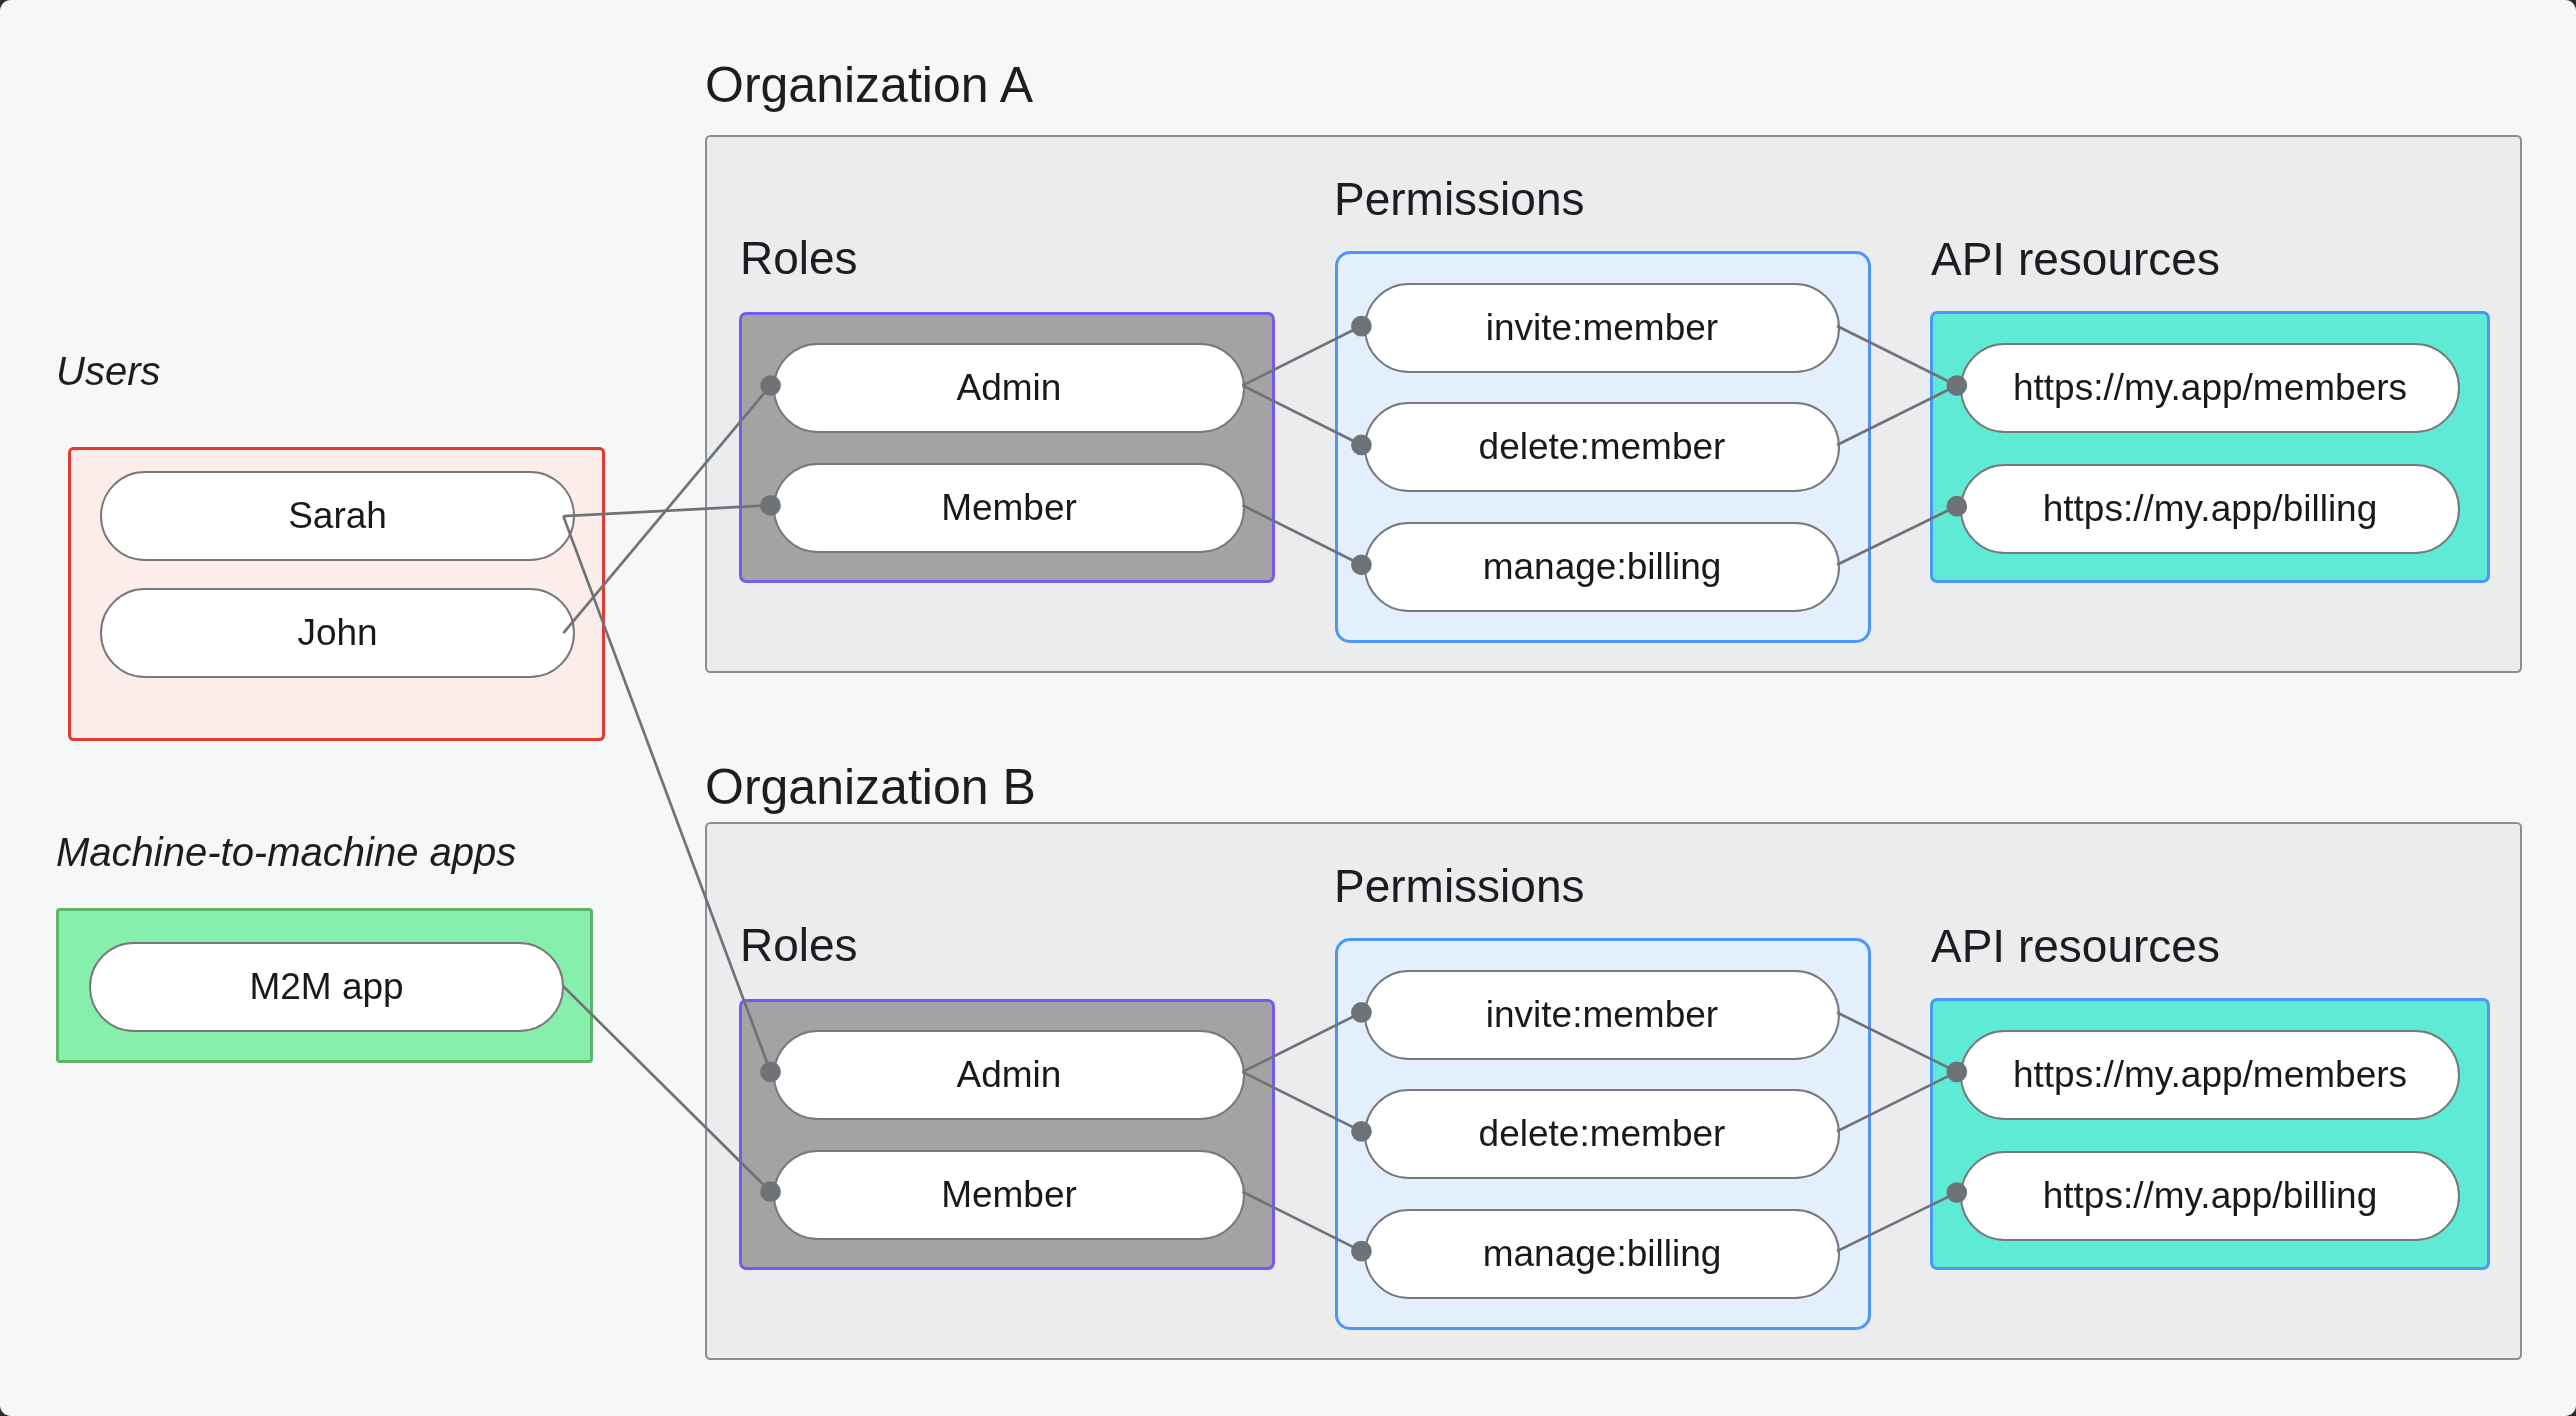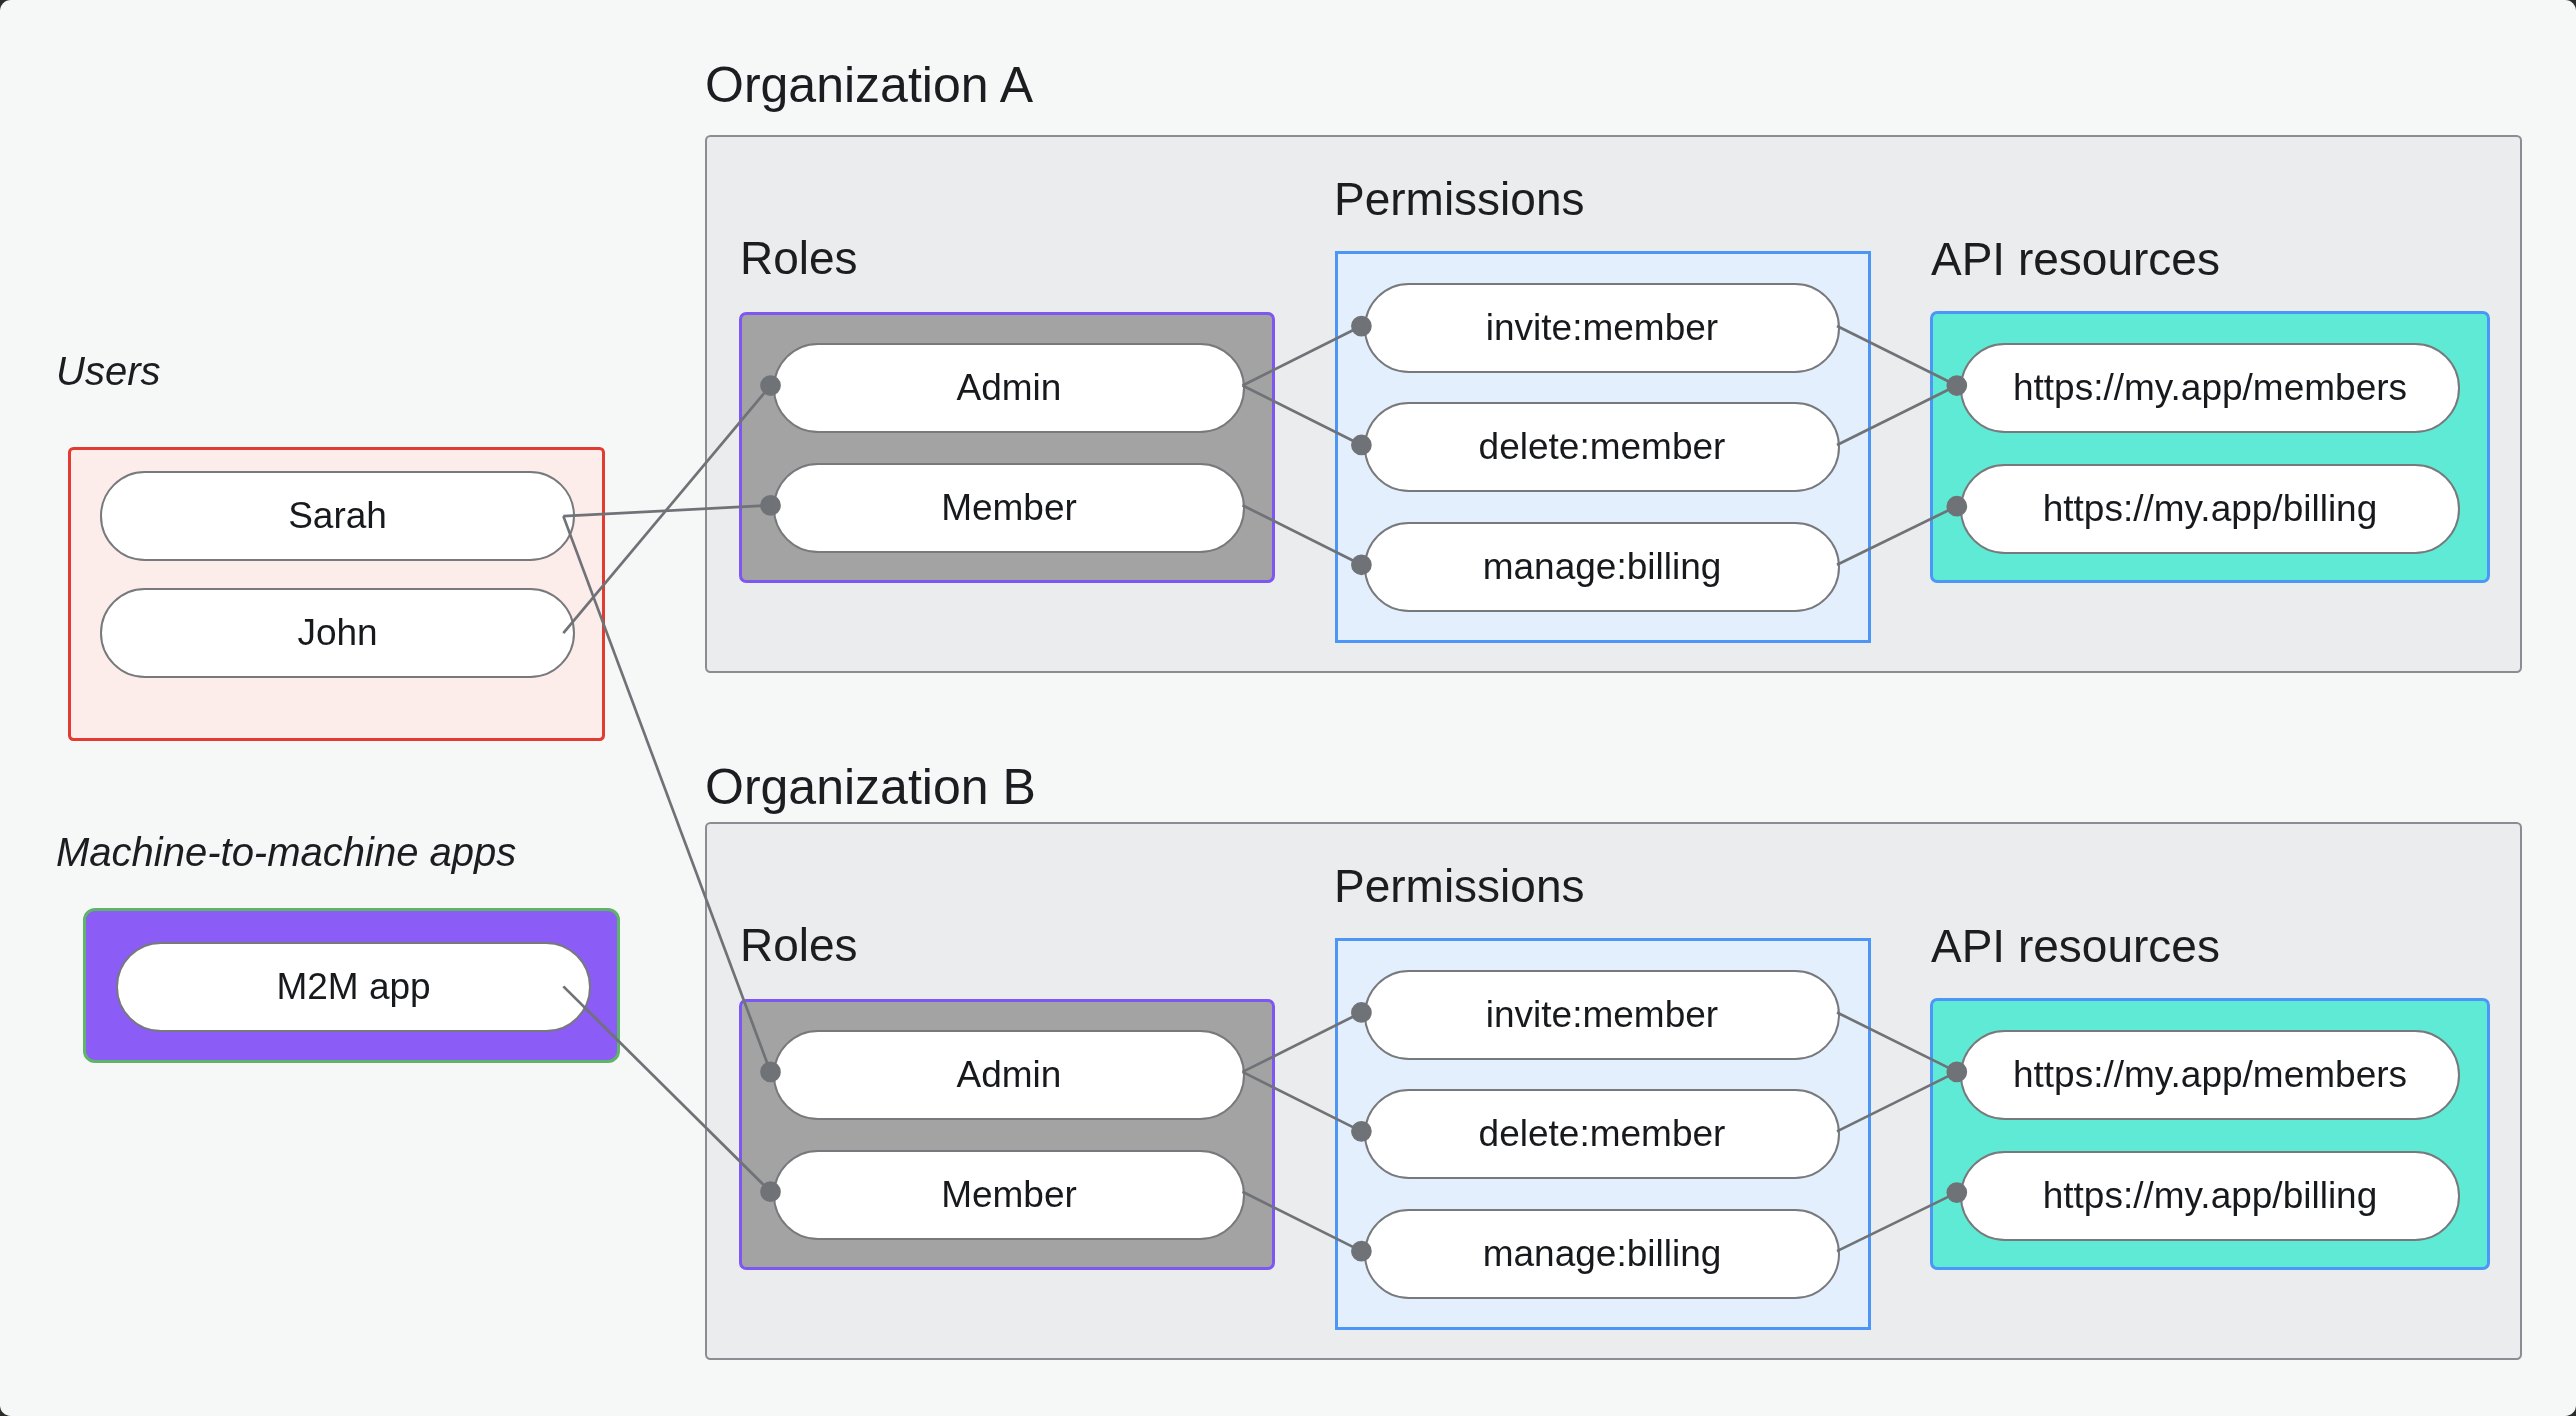--- a/index.html
+++ b/index.html
@@ -9,23 +9,23 @@
     background:#f6f7f7;border-radius:10.8px;overflow:hidden;
     color:#1b1d20;
   }
   .lbl{position:absolute;white-space:nowrap;color:#1b1d20;line-height:1.08;}
   .lbl-group{font-size:40px;font-style:italic;}
   .lbl-org{font-size:50px;}
   .lbl-section{font-size:46px;}
   .box{position:absolute;box-sizing:border-box;}
   .org-box{background:#ebeced;border:2.7px solid #8a8d91;border-radius:5.4px;z-index:1;}
   .users-box{background:#fcedeb;border:3.6px solid #e23b32;border-radius:5.4px;z-index:1;margin-left:12px;}
-  .m2m-box{background:#8b5cf6;border:3.2px solid #5eb469;border-radius:12px;z-index:1;margin-left:27px;}
+  .m2m-box{background:#86efac;border:3.2px solid #5eb469;border-radius:4px;z-index:1;}
   .roles-box{background:#a3a3a3;border:3.2px solid #7e57f2;border-radius:7.2px;z-index:2;}
-  .perm-box{background:#e3effc;border:3.2px solid #4b96f7;border-radius:0;z-index:2;}
+  .perm-box{background:#e3effc;border:3.2px solid #4b96f7;border-radius:15px;z-index:2;}
   .api-box{background:#5eead4;border:3.2px solid #4b96f7;border-radius:7.2px;z-index:2;}
   .pill{
     position:absolute;box-sizing:border-box;height:90px;
     background:#ffffff;border:2.3px solid #77797c;border-radius:45px;
     font-size:37px;display:flex;align-items:center;justify-content:center;
     z-index:10;color:#17191c;white-space:nowrap;
   }
   #wires{position:absolute;left:0;top:0;z-index:5;}
 </style>
 </head>

